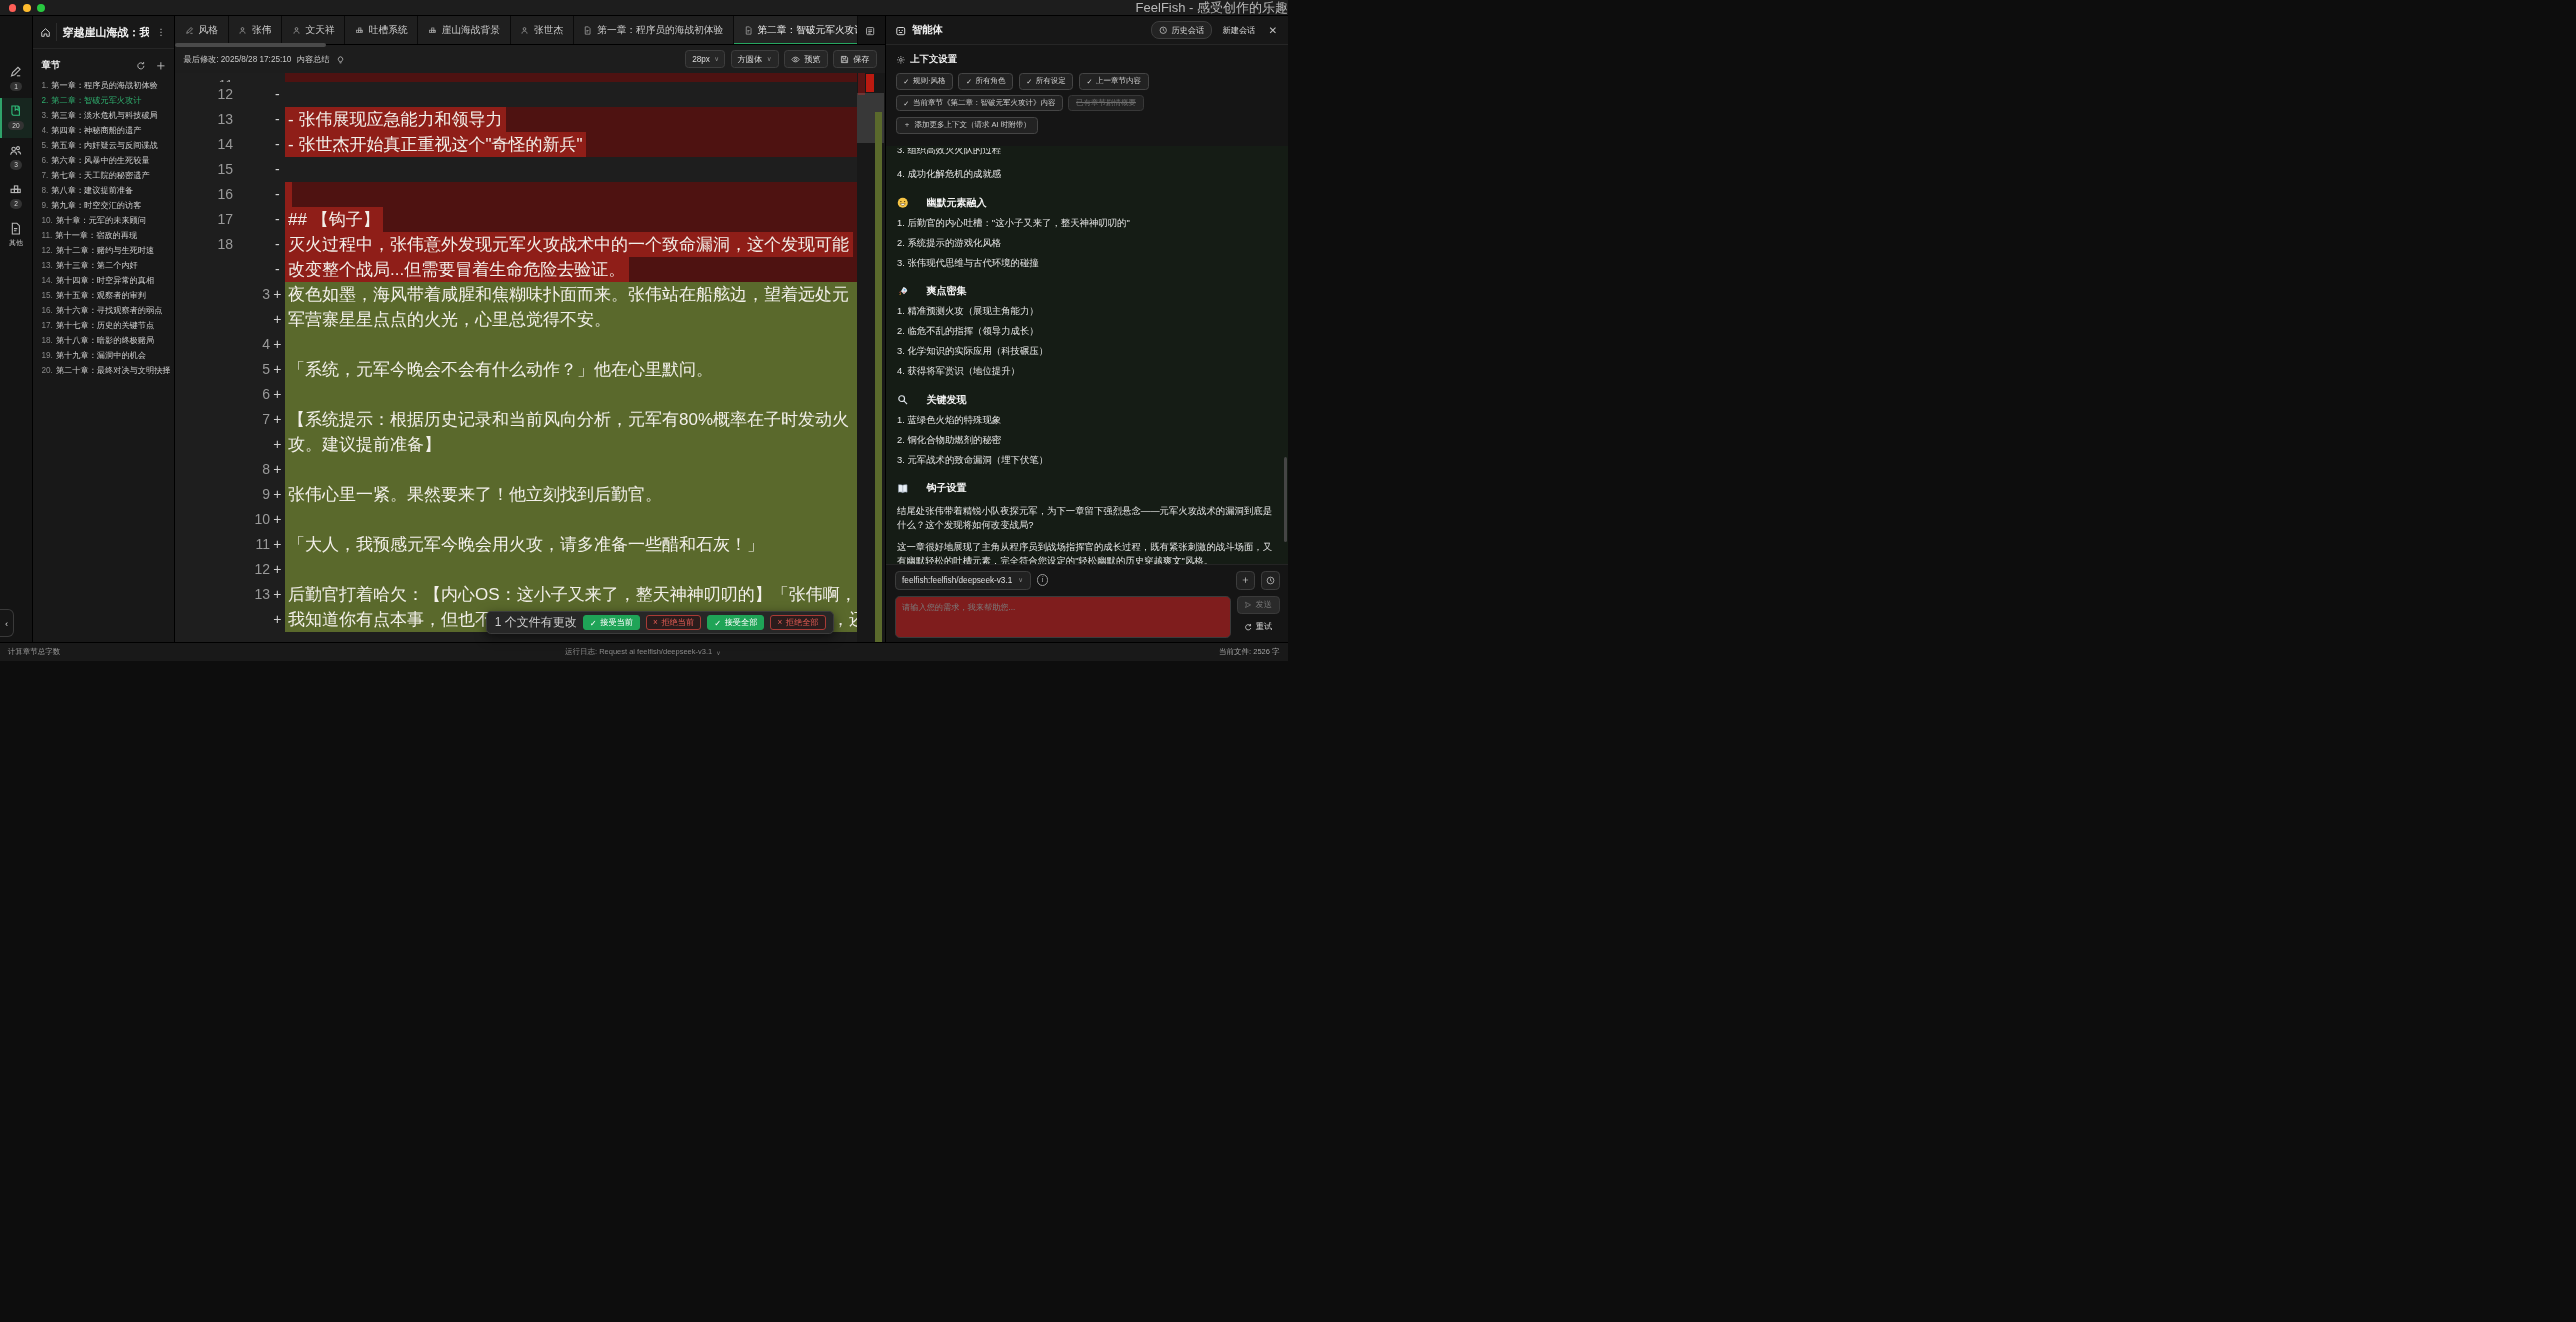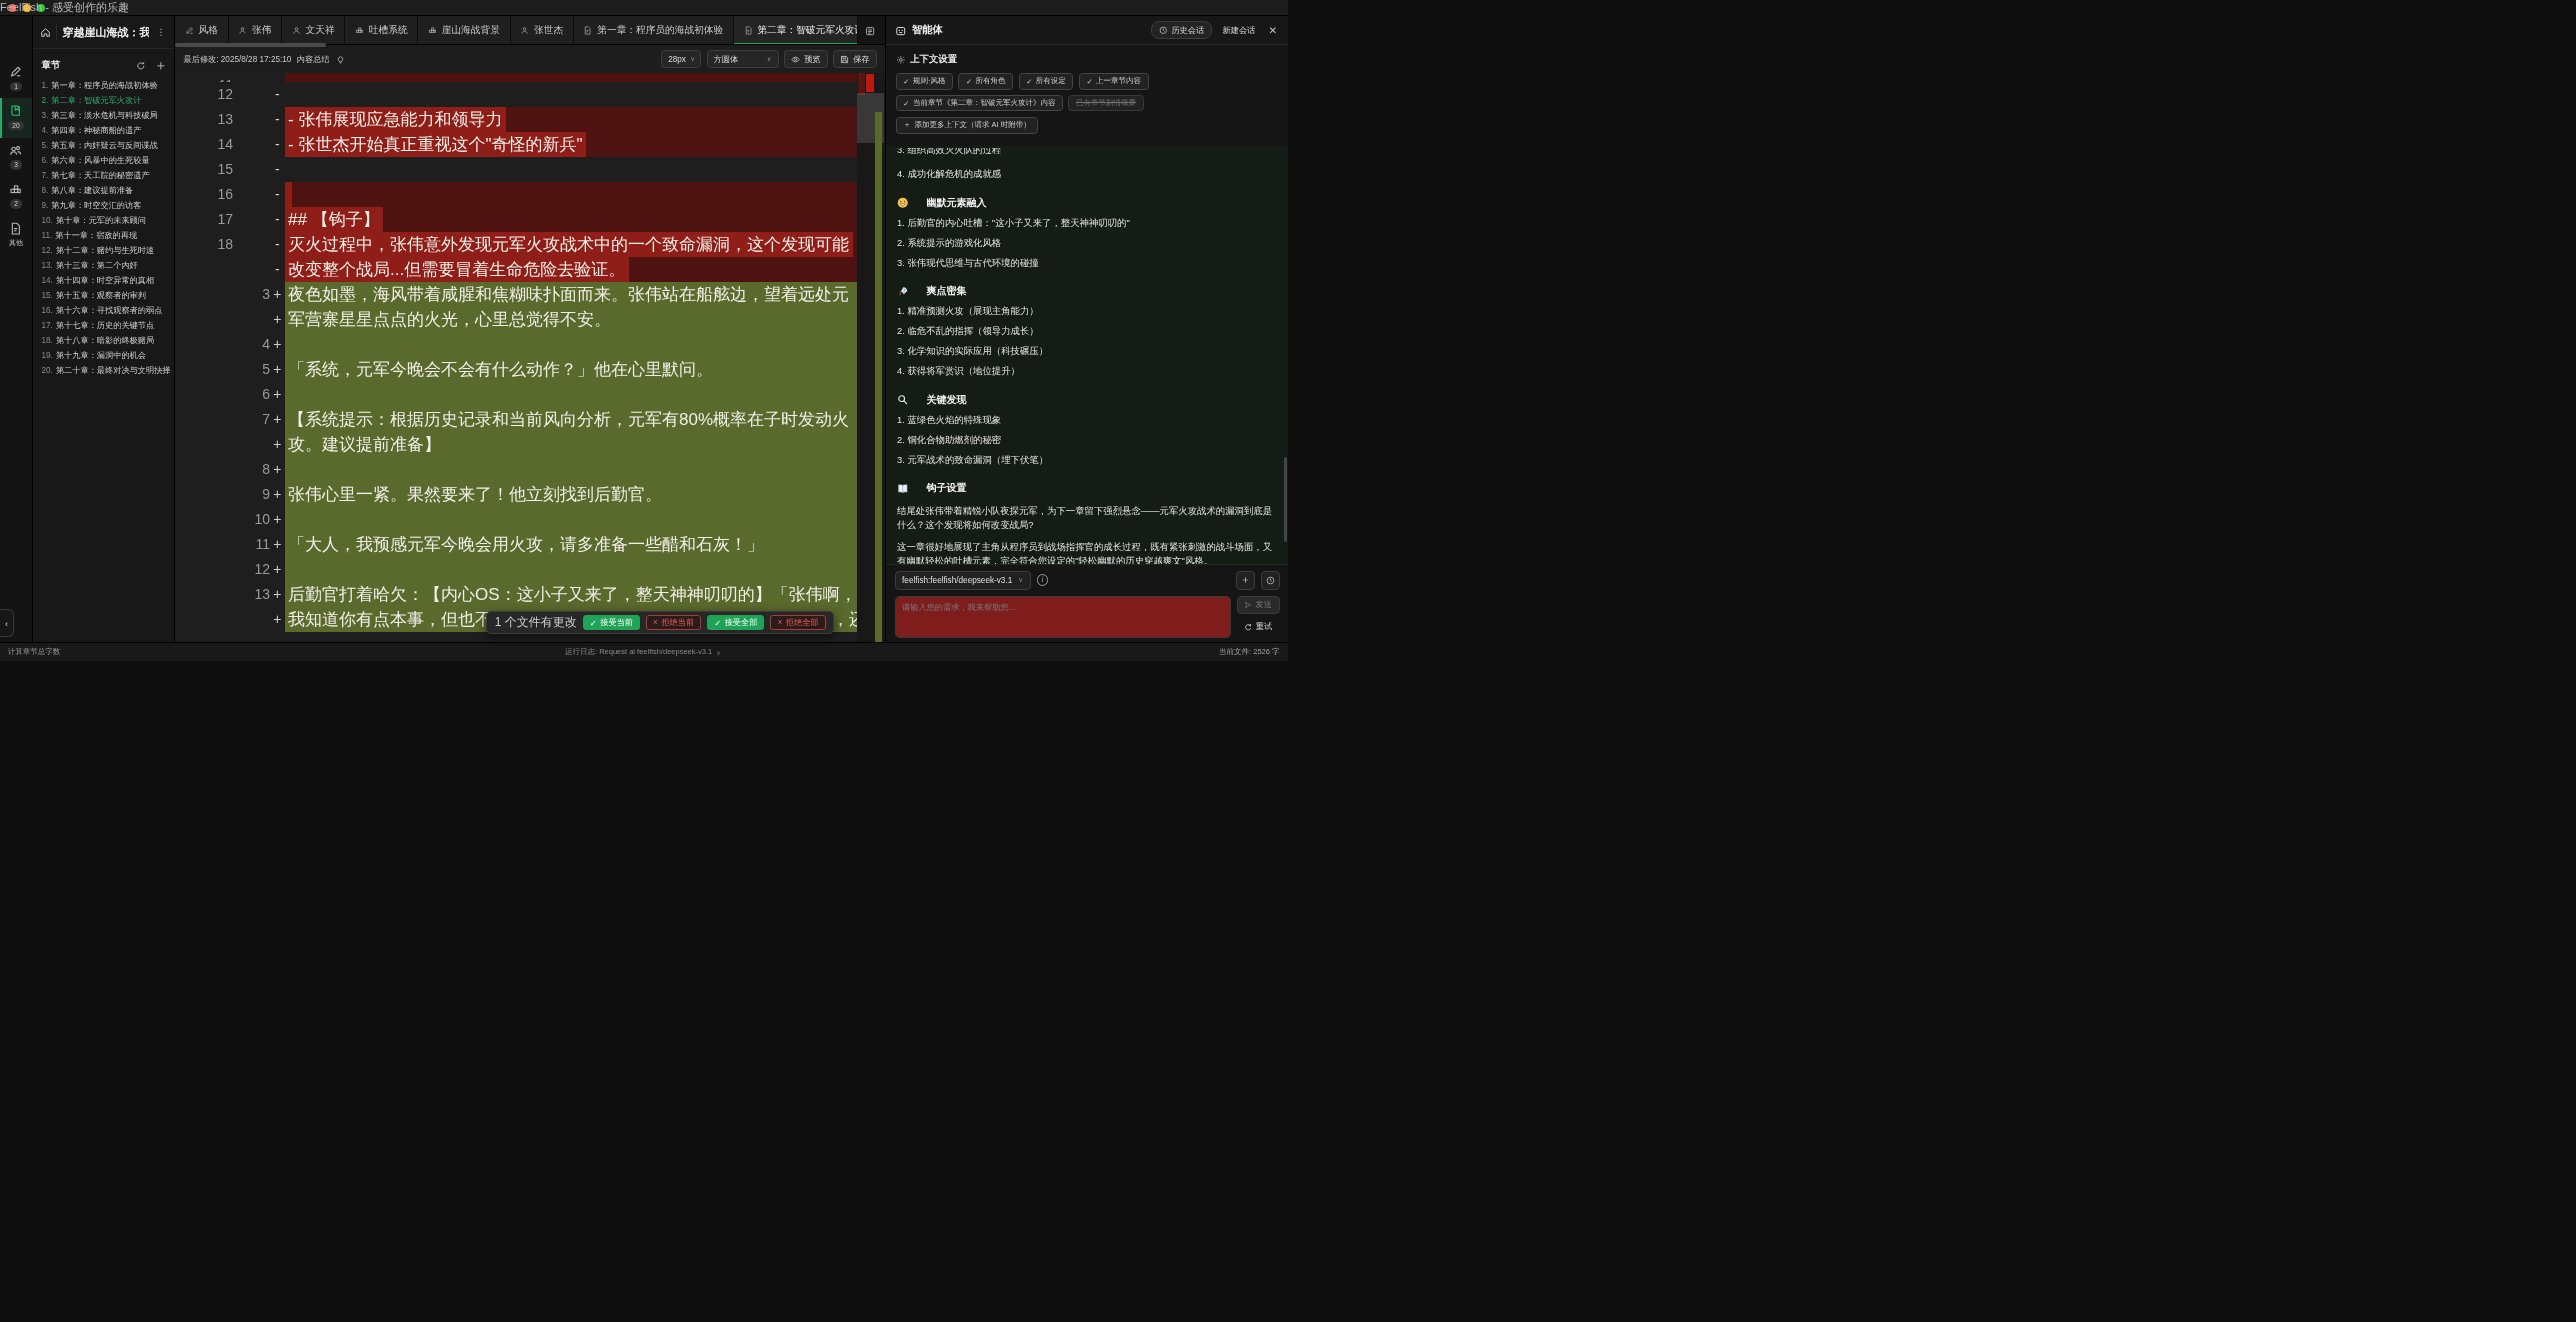--- a/index.html
+++ b/index.html
@@ -9,22 +9,22 @@
     font-family:"Liberation Sans","DejaVu Sans",sans-serif;
     color:#d8d8d8; -webkit-font-smoothing:antialiased;
   }
   svg { display:block; }
 
   
   .titlebar { position:absolute; top:0; left:0; width:1288px; height:16.3px;
     background:#1d1d1d; border-bottom:0.6px solid #000; display:flex; align-items:center; }
   .lights { display:flex; gap:6.6px; margin-left:8.5px; }
   .light { width:7.8px; height:7.8px; border-radius:50%; }
-  .titlebar .wtitle { position:absolute; left:0; right:0; text-align:left;
-    font-size:11px; color:#b9b9b9; pointer-events:none; }
+  .titlebar .wtitle { position:absolute; left:0; right:0; text-align:right;
+    font-size:13px; color:#b9b9b9; pointer-events:none; }
 
   
   .rail { position:absolute; top:16.3px; left:0; width:33px; bottom:18.7px;
     background:#141414; border-right:0.6px solid #000; padding-top:43px;
     display:flex; flex-direction:column; align-items:stretch; }
   .rail-item { position:relative; display:flex; flex-direction:column; align-items:center;
     gap:3px; padding:6px 0 7.2px; cursor:pointer; }
   .rail-item .ric { color:#b9b9b9; }
   .rail-item.active { background:rgba(47,163,106,.13); }
   .rail-item.active::before { content:""; position:absolute; left:0; top:0; bottom:0;
@@ -75,21 +75,21 @@
   .edtoolbar { height:28px; display:flex; align-items:center; background:#1d1d1d;
     padding:0 8.5px; gap:5.4px; }
   .tb-label { font-size:8.2px; color:#c9c9c9; white-space:nowrap; }
   .bulb { color:#c9c9c9; margin-left:1.2px; cursor:pointer; }
   .tb-spacer { flex:1; }
   .tb-ctl { height:18px; background:#262626; border:0.6px solid #3d3d3d; border-radius:3.6px;
     display:flex; align-items:center; gap:4.2px; padding:0 6px; font-size:8.2px;
     color:#dcdcdc; cursor:pointer; white-space:nowrap; }
   .tb-ctl .chev { color:#8a8a8a; font-size:6.6px; }
   .sel-size { width:40px; justify-content:space-between; }
-  .sel-font { width:72px; justify-content:space-between; }
+  .sel-font { width:48px; justify-content:space-between; }
 
   .edcontent { position:absolute; top:57px; left:0; right:0; bottom:0; overflow:hidden; }
   .edrow { display:flex; height:25px; line-height:25px; font-size:17px; color:#f2efe9; }
   .edrow .num-old { width:58px; text-align:right; font-size:14px; color:#9a9a9a; }
   .edrow .num-new { width:37px; text-align:right; font-size:14px; color:#9a9a9a; }
   .edrow .mark { width:14.5px; text-align:center; font-size:14px; color:#d0d0d0; }
   .edrow .body { flex:1; margin-right:28px; min-width:0; white-space:nowrap; overflow:hidden; }
   .edrow.del .body { background:#4e1211; }
   .edrow.add .body { background:#5a692c; }
   .edrow.del .linetext { display:inline-block; background:#8f1e18; padding:0 3.6px; height:25px; }

